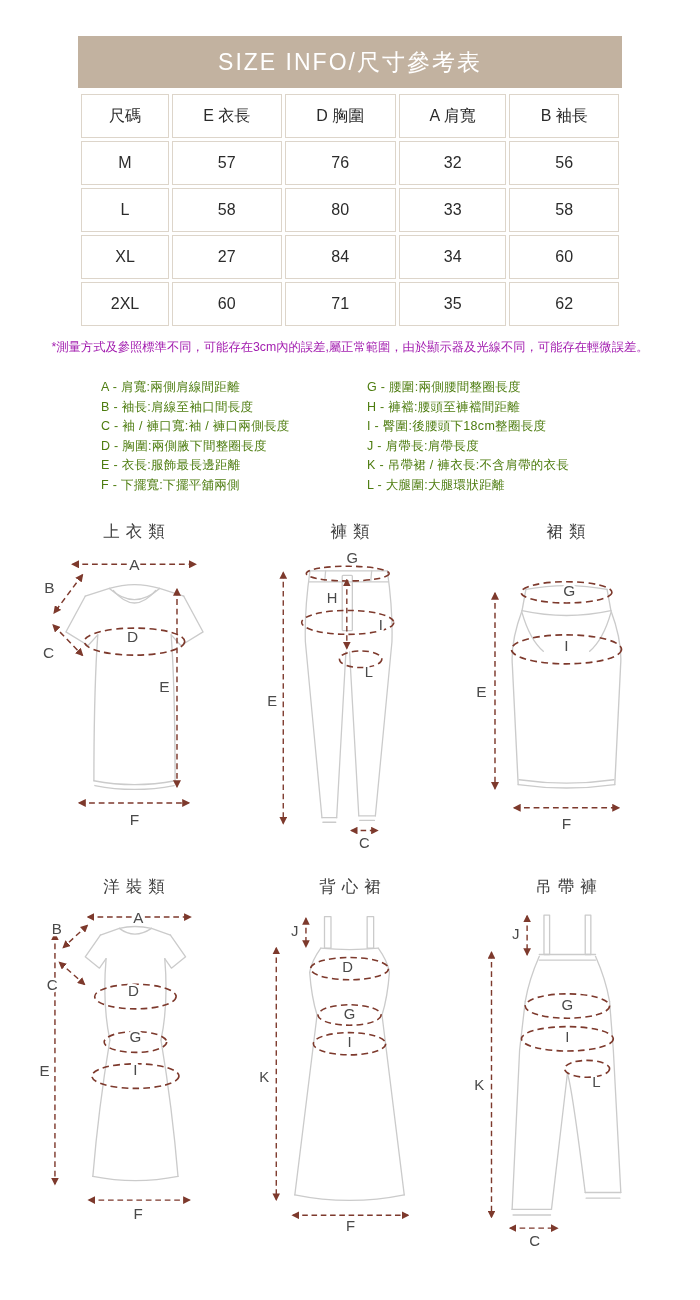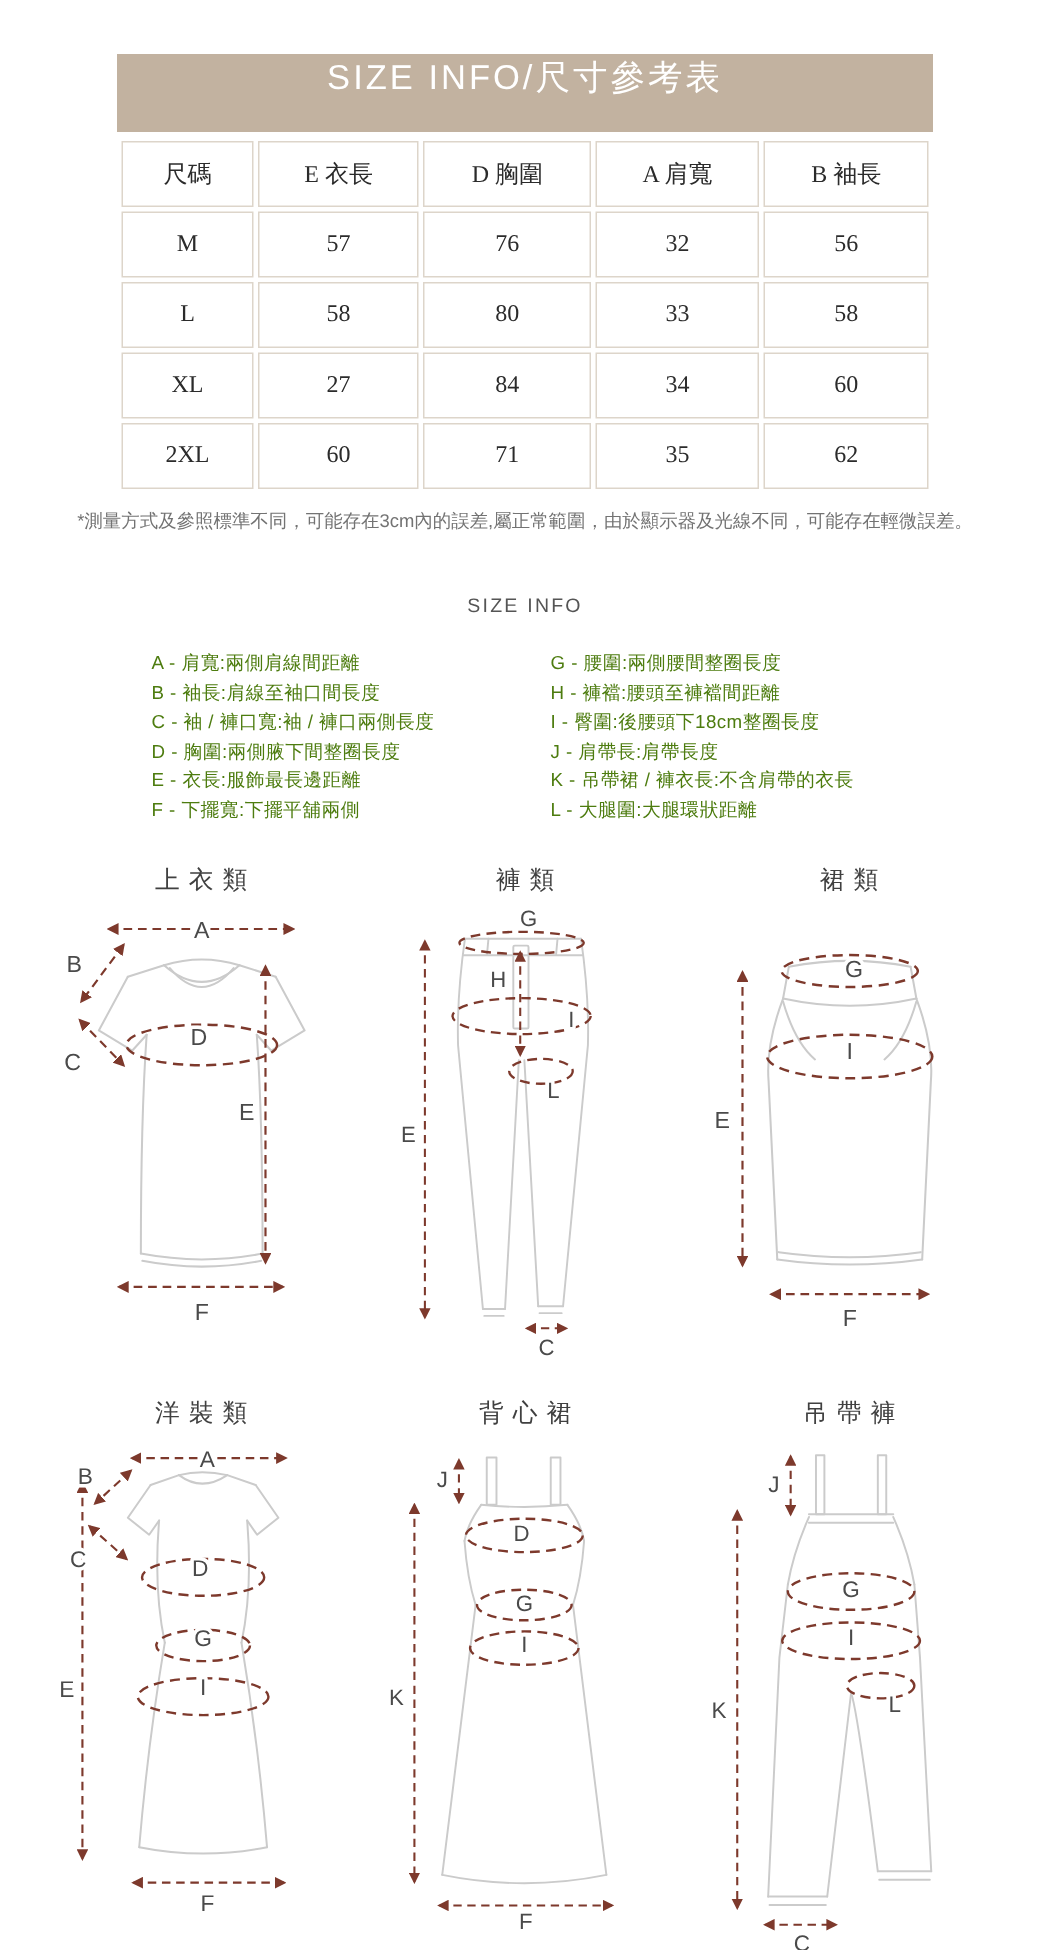--- a/index.html
+++ b/index.html
@@ -9,35 +9,35 @@
     font-family:"Liberation Sans","DejaVu Sans",sans-serif;
     color:#333;
   }
   .page { padding-top:36px; }
 
   
   .size-header {
     width:544px; height:52px; margin:0 auto;
     background:#c2b2a0; color:#fff;
     font-size:23px; letter-spacing:2px;
-    display:flex; align-items:flex-start; justify-content:center;
+    display:flex; align-items:center; justify-content:center;
   }
 
   
-  .size-table-wrap { width:544px; margin:3px auto 0;font-family:Liberation Serif, serif; }
+  .size-table-wrap { width:544px; margin:3px auto 0; }
   table.size-table { width:544px; border-collapse:separate; border-spacing:3px; }
   table.size-table td {
     background:#fff; border:1px solid #ddd5ca;
     height:44px; text-align:center; vertical-align:middle;
     font-size:16px; color:#2b2b2b;
   }
   table.size-table td.c0 { width:88px; }
 
   
-  .note { margin-top:10px; text-align:center; font-size:12.3px; color:#737373; letter-spacing:0; }
+  .note { margin-top:10px; text-align:center; font-size:12.3px; color:#a21caf; letter-spacing:0; }
 
   
   .si-title { margin-top:40px; text-align:center; font-size:13px; color:#555; letter-spacing:1.5px; }
   .legend { margin-top:22px; display:flex; justify-content:center; gap:38px; }
   .legend ul { list-style:none; }
   .legend li { font-size:12.5px; line-height:19.5px; color:#4d7c0f; letter-spacing:0.3px; }
   .legend .col-left  { width:228px; }
   .legend .col-right { width:232px; }
 
   
@@ -110,21 +110,20 @@
           <td>71</td>
           <td>35</td>
           <td>62</td>
         </tr>
       </tbody>
     </table>
   </div>
 
   <div class="note">*測量方式及參照標準不同，可能存在3cm內的誤差,屬正常範圍，由於顯示器及光線不同，可能存在輕微誤差。</div>
 
-  <div class="si-title">SIZE INFO</div>
   <div class="legend">
     <ul class="col-left">
       <li>A - 肩寬:兩側肩線間距離</li>
       <li>B - 袖長:肩線至袖口間長度</li>
       <li>C - 袖 / 褲口寬:袖 / 褲口兩側長度</li>
       <li>D - 胸圍:兩側腋下間整圈長度</li>
       <li>E - 衣長:服飾最長邊距離</li>
       <li>F - 下擺寬:下擺平舖兩側</li>
     </ul>
     <ul class="col-right">

